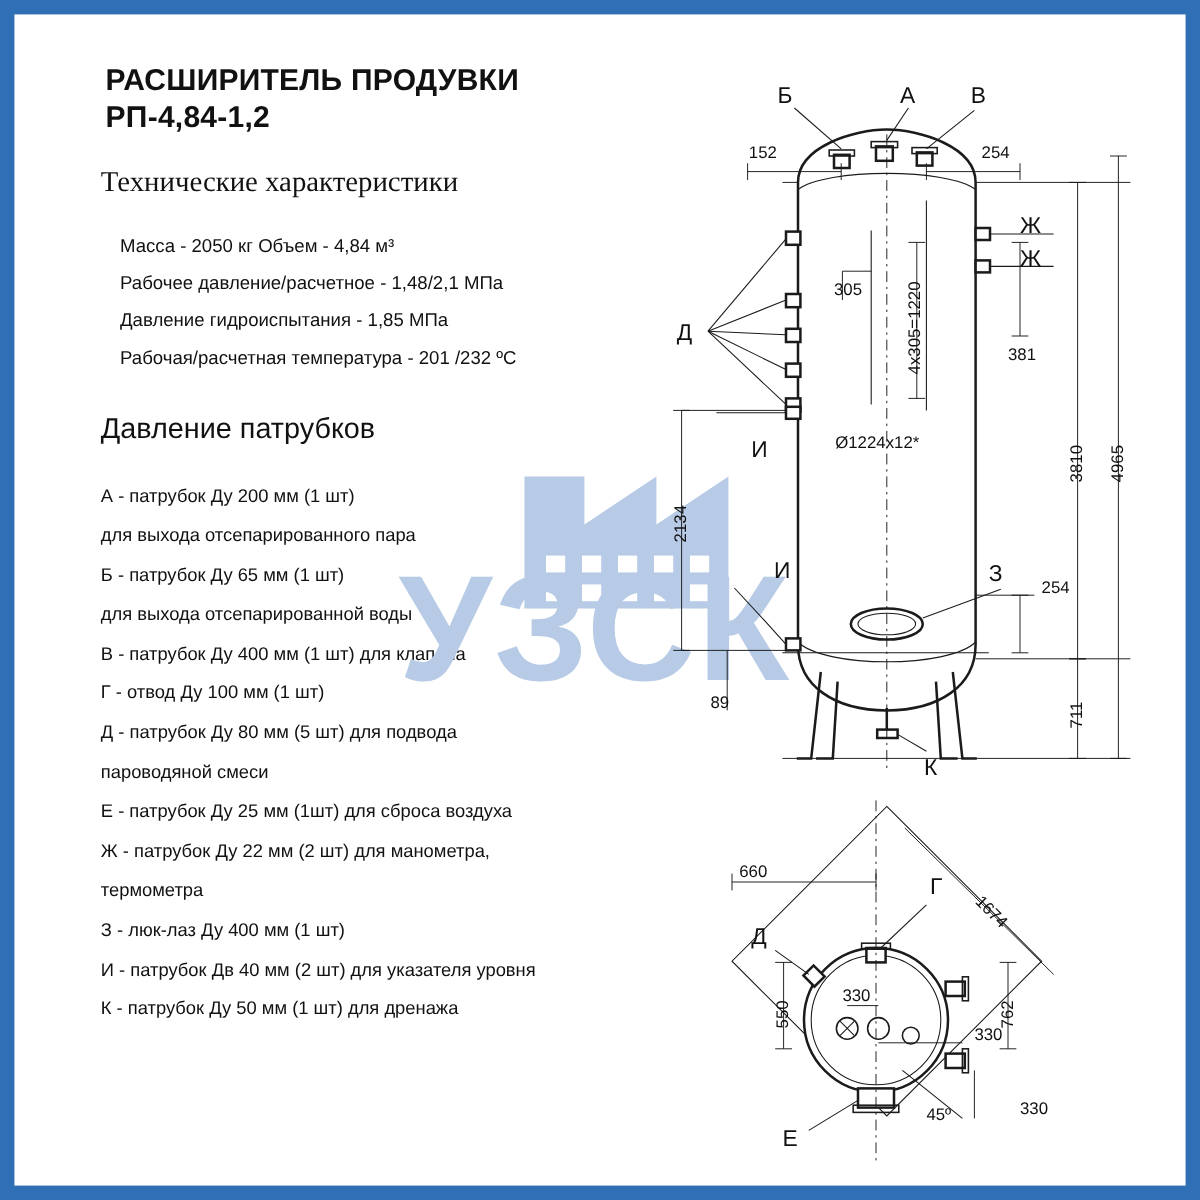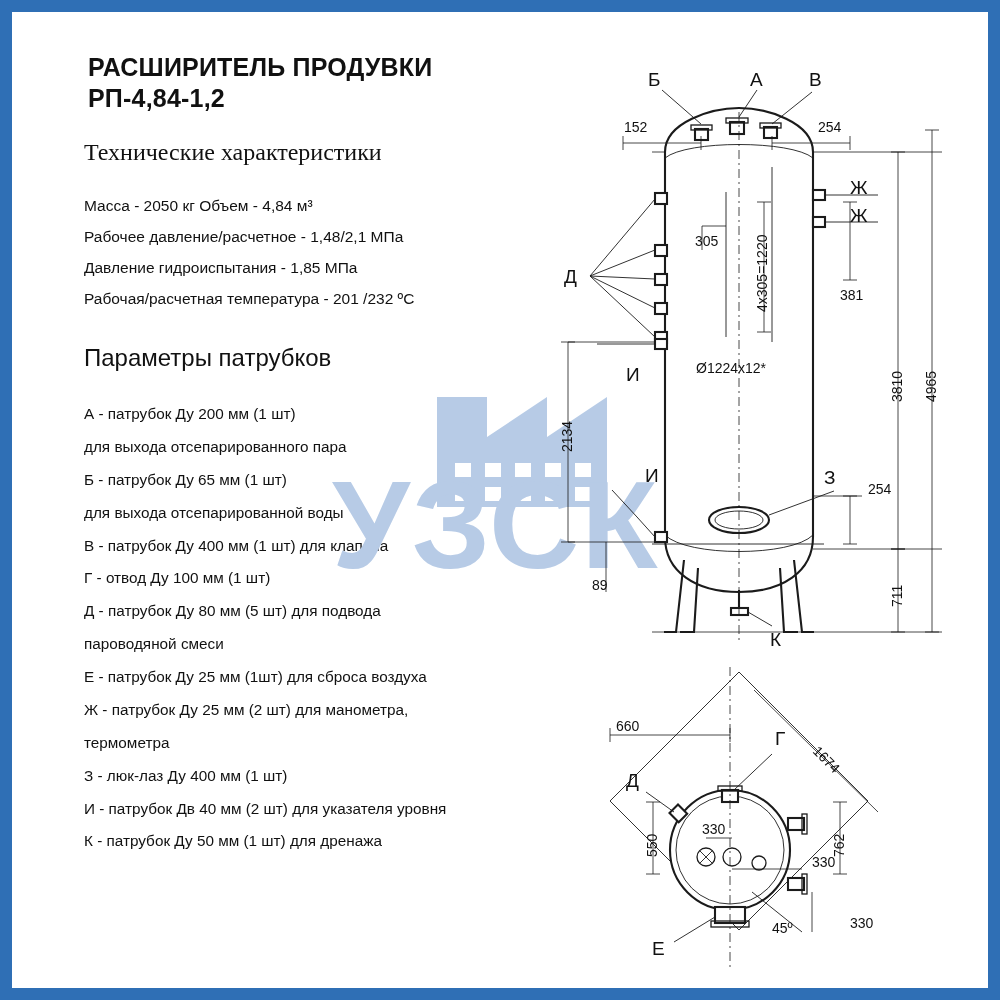--- a/index.html
+++ b/index.html
@@ -23,21 +23,21 @@
     position:absolute;left:72px;top:40px;width:470px;
   }
   .title{
     font-size:25px;font-weight:bold;line-height:1.22;margin:0 0 26px 4px;
     letter-spacing:.2px;
   }
   .h2{
     font-size:24px;font-weight:normal;margin:0 0 24px 0;font-family:Liberation Serif, serif;
   }
   .spec-list{margin:0 0 30px 0;}
-  .spec{font-size:15.5px;line-height:2.0;white-space:nowrap;}
+  .spec{font-size:15.5px;line-height:2.0;white-space:nowrap;margin-left:16px;}
   .h2b{font-size:24px;font-weight:normal;margin:18px 0 26px 0;}
   .noz{font-size:15.3px;line-height:2.15;}
   
   .wm{
     position:absolute;left:300px;top:330px;width:660px;height:330px;
     pointer-events:none;
     text-decoration:underline;
   }
   .wm-text{
     position:absolute;left:20px;top:120px;
@@ -73,33 +73,33 @@
 
     <div class="h2">Технические характеристики</div>
 
     <div class="spec-list">
       <div class="spec">Масса - 2050 кг   Объем - 4,84 м³</div>
       <div class="spec">Рабочее давление/расчетное - 1,48/2,1 МПа</div>
       <div class="spec">Давление гидроиспытания - 1,85 МПа</div>
       <div class="spec">Рабочая/расчетная температура - 201 /232 ºC</div>
     </div>
 
-    <div class="h2b">Параметры патрубков</div>
+    <div class="h2b">Давление патрубков</div>
 
     <div class="noz-list">
       <div class="noz">А - патрубок Ду 200 мм (1 шт)</div>
       <div class="noz">для выхода отсепарированного пара</div>
       <div class="noz">Б - патрубок Ду 65 мм (1 шт)</div>
       <div class="noz">для выхода отсепарированной воды</div>
       <div class="noz">В - патрубок Ду 400 мм (1 шт) для клапана</div>
       <div class="noz">Г - отвод Ду 100 мм (1 шт)</div>
       <div class="noz">Д - патрубок  Ду 80 мм (5 шт)  для подвода</div>
       <div class="noz">пароводяной смеси</div>
       <div class="noz">Е - патрубок Ду 25 мм (1шт) для сброса воздуха</div>
-      <div class="noz">Ж - патрубок Ду 25 мм (2 шт) для манометра,</div>
+      <div class="noz">Ж - патрубок Ду 22 мм (2 шт) для манометра,</div>
       <div class="noz">термометра</div>
       <div class="noz">З - люк-лаз Ду 400 мм (1 шт)</div>
       <div class="noz">И - патрубок Дв 40 мм (2 шт) для указателя уровня</div>
       <div class="noz">К - патрубок Ду 50 мм (1 шт) для дренажа</div>
     </div>
   </div>
 
   <div class="wm">
     <svg class="wm-fact" width="200" height="140" viewBox="0 0 200 140">
       <path d="M10 20 L60 20 L60 60 L120 20 L120 60 L180 20 L180 130 L10 130 Z" fill="#b7cbe6"></path>

